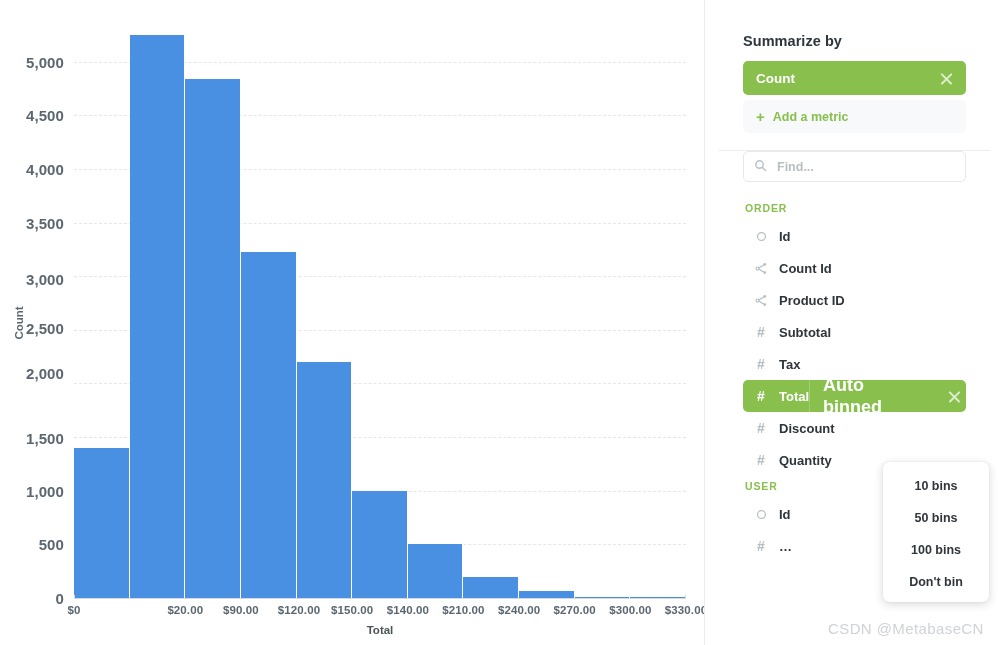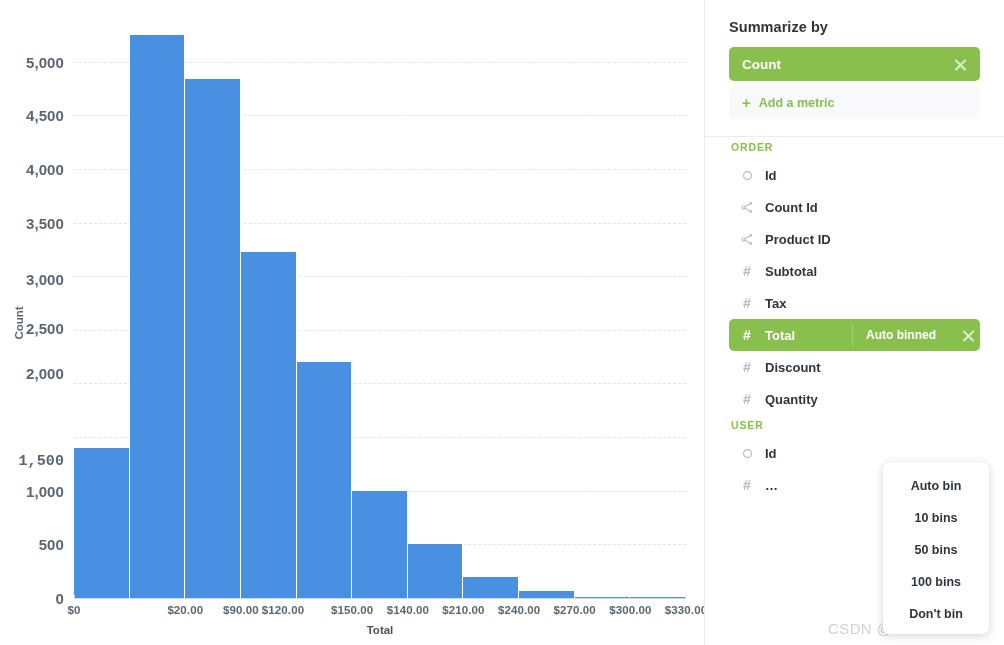--- a/index.html
+++ b/index.html
@@ -110,21 +110,21 @@
     color: #4c5458;
   }
 
   
   #sidebar {
     position: relative;
     width: 300px; height: 645px;
     flex: 0 0 300px;
     background: #ffffff;
     border-left: 1px solid #ececec;
-    padding: 0;
+    padding: 14px;
   }
   .side-section { padding: 0 24px; }
   .side-title {
     font-size: 14.5px;
     font-weight: bold;
     color: #2e353b;
     margin: 0;
     padding: 19px 0 12px 0;
     letter-spacing: 0.05px;
   }
@@ -237,21 +237,21 @@
     color: #2e353b;
     flex: 1;
   }
   .field-row.selected {
     background: #88bf4d;
   }
   .field-row.selected .fname,
   .field-row.selected .ficon { color: #ffffff; }
   .field-row.selected .binlabel {
     color: #ffffff;
-    font-size: 12px;
+    font-size: 18px;
     font-weight: bold;
     padding-left: 13px;
     border-left: 1px solid rgba(255,255,255,0.22);
     margin-right: 25px;
     line-height: 22px;
   }
   .hash { font-size: 14px; font-weight: bold; }
 
   
   #bin-dropdown {
@@ -292,21 +292,21 @@
 <div id="app">
 
   <div id="chart-panel">
     <div id="plot-wrap">
 
       <div id="y-axis-title">Count</div>
       <div id="y-axis-labels">
           <div class="y-tick" style="top: 598px;">0</div>
           <div class="y-tick" style="top: 544.364px;">500</div>
           <div class="y-tick" style="top: 490.727px;">1,000</div>
-          <div class="y-tick" style="top: 461px; font-family: Liberation Mono, monospace;">1,500</div>
+          <div class="y-tick" style="top: 438px;">1,500</div>
           <div class="y-tick" style="top: 373px;">2,000</div>
           <div class="y-tick" style="top: 328px;">2,500</div>
           <div class="y-tick" style="top: 279px;">3,000</div>
           <div class="y-tick" style="top: 222.545px;">3,500</div>
           <div class="y-tick" style="top: 168.909px;">4,000</div>
           <div class="y-tick" style="top: 115.273px;">4,500</div>
           <div class="y-tick" style="top: 61.6364px;">5,000</div>
         </div>
 
       <div id="plot-area">
@@ -336,21 +336,21 @@
             <div class="bar" title="$300.00: 6" style="left: 556.364px; width: 55.6364px; height: 1px; background: rgb(74, 144, 226);"></div>
           </div>
       </div>
 
       <div id="x-axis-line"></div>
       <div id="x-axis-labels">
           <div class="x-tick" style="left: 74px;">$0</div>
           <div class="x-tick" style="left: 129.636px; margin-top: 40px;">$30.00</div>
           <div class="x-tick" style="left: 185.273px;">$20.00</div>
           <div class="x-tick" style="left: 240.909px;">$90.00</div>
-          <div class="x-tick" style="left: 283px;">$120.00</div>
+          <div class="x-tick" style="left: 299px;">$120.00</div>
           <div class="x-tick" style="left: 352.182px;">$150.00</div>
           <div class="x-tick" style="left: 407.818px;">$140.00</div>
           <div class="x-tick" style="left: 463.455px;">$210.00</div>
           <div class="x-tick" style="left: 519.091px;">$240.00</div>
           <div class="x-tick" style="left: 574.727px;">$270.00</div>
           <div class="x-tick" style="left: 630.364px;">$300.00</div>
           <div class="x-tick" style="left: 686px;">$330.00</div>
         </div>
       <div id="x-axis-title">Total</div>
 
@@ -370,20 +370,29 @@
       <div class="add-metric">
         <span class="plus-icon">+</span>
         <span>Add a metric</span>
       </div>
     </div>
 
     <div class="divider"></div>
 
     <div class="side-section">
 
+      <div class="find-box">
+        <span>
+          <svg width="13" height="13" viewBox="0 0 16 16" fill="none" stroke="#b8bfc4" stroke-width="1.7">
+            <circle cx="6.8" cy="6.8" r="4.6"></circle>
+              <line x1="10.4" y1="10.4" x2="14.2" y2="14.2" stroke-linecap="round"></line>
+          </svg>
+        </span>
+        <input type="text" placeholder="Find..." style="">
+      </div>
 
       <div id="field-list">
           <div class="group-head">ORDER</div>
           <div class="field-row">
             <span class="ficon">
               <svg width="11" height="11" viewBox="0 0 14 14" fill="none" stroke="currentColor" stroke-width="1.5">
                 <circle cx="7" cy="7" r="5"></circle>
               </svg>
             </span>
             <span class="fname">Id</span>
@@ -456,21 +465,20 @@
           <div class="field-row">
             <span class="ficon">
               <span class="hash">#</span>
             </span>
             <span class="fname">…</span>
           </div>
         </div>
     </div>
 
     <div id="bin-dropdown">
-        <div class="bin-item">Auto bin</div>
         <div class="bin-item">10 bins</div>
         <div class="bin-item">50 bins</div>
         <div class="bin-item">100 bins</div>
         <div class="bin-item">Don't bin</div>
       </div>
 
   </div>
 
   <div id="watermark">CSDN @MetabaseCN</div>
 </div>

